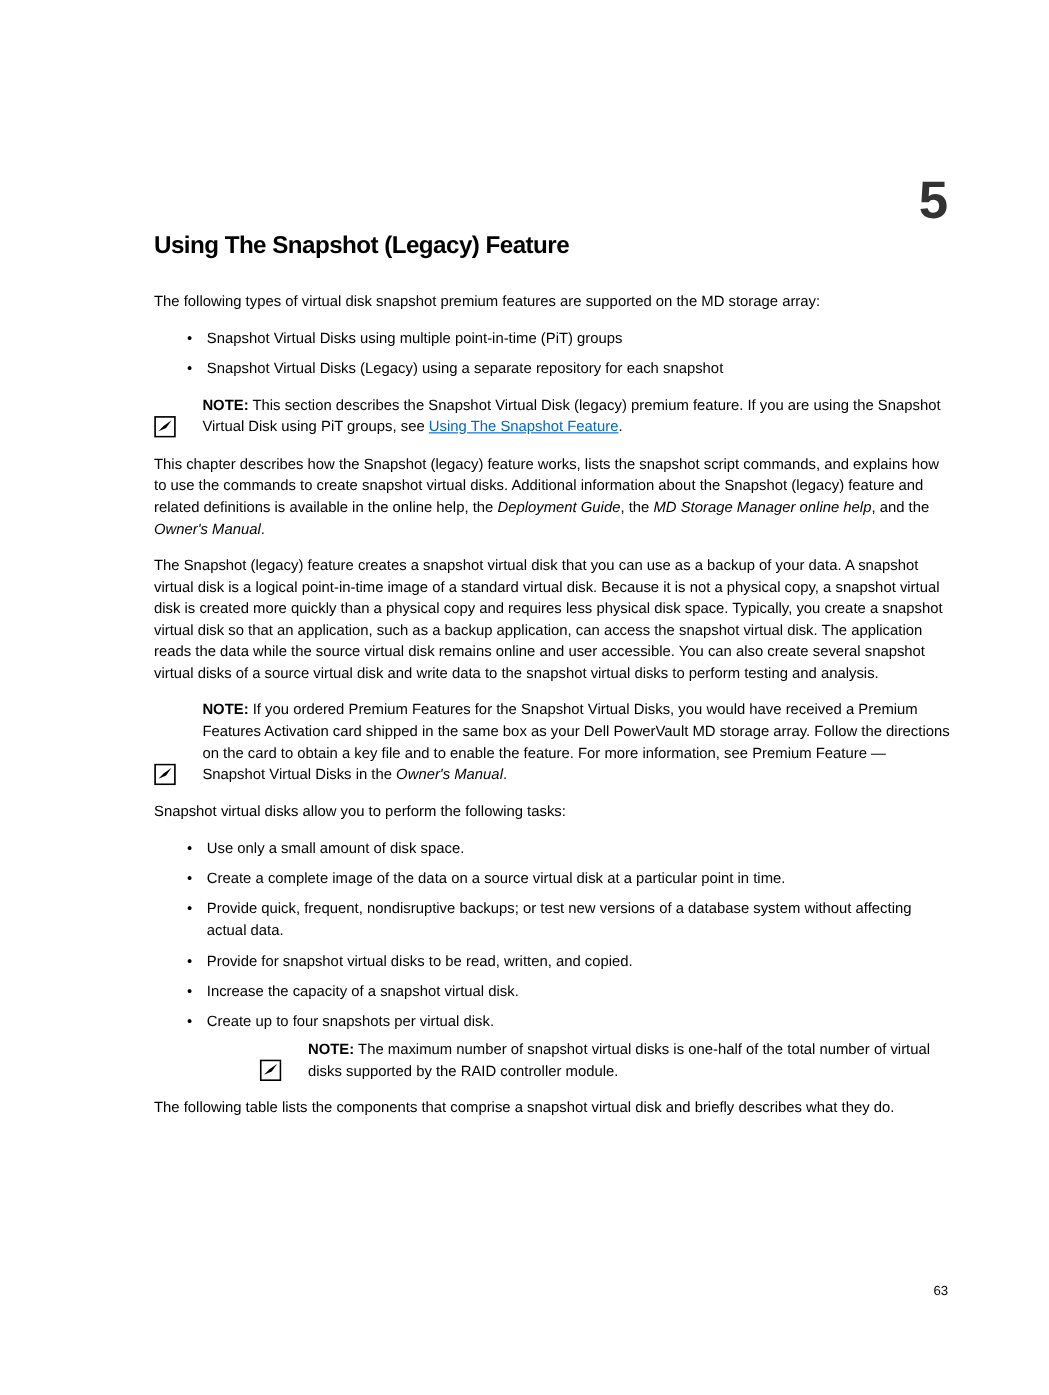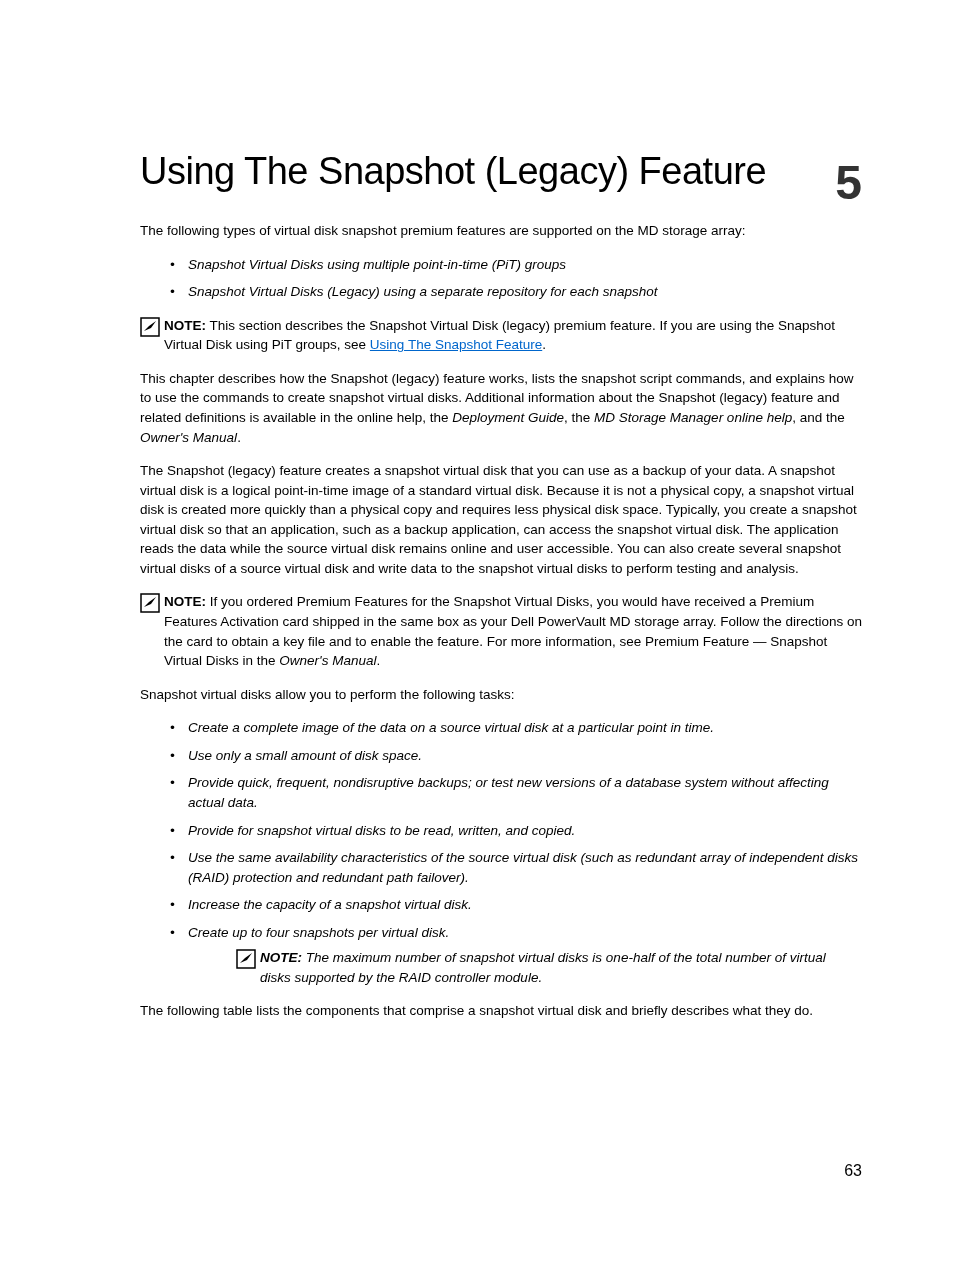--- a/index.html
+++ b/index.html
@@ -17,59 +17,59 @@
   .chapter-number {
     position: absolute;
     top: 155px;
     right: 92px;
     font-size: 48px;
     font-weight: bold;
     color: #333;
     font-family: Arial, sans-serif;
   }
   .chapter-title {
-    font-size: 38px;
-    font-weight: normal;
+    font-size: 22px;
+    font-weight: bold;
     font-family: "Arial Narrow", Arial, sans-serif;
     font-stretch: condensed;
+    margin-top: 60px;
     margin-bottom: 28px;
     letter-spacing: -0.5px;
   }
   .body-text {
     font-size: 13.5px;
     line-height: 1.45;
     margin-bottom: 14px;
     font-family: "Arial Narrow", Arial, sans-serif;
     font-stretch: condensed;
   }
   ul.level1 {
     list-style: none;
     margin: 0 4px 14px 0;
     padding-left: 30px;
-    font-style: italic;
   }
   ul.level1 > li {
     position: relative;
     font-size: 13.5px;
     line-height: 1.45;
     padding-left: 18px;
     margin-bottom: 8px;
     font-family: "Arial Narrow", Arial, sans-serif;
     font-stretch: condensed;
   }
   ul.level1 > li::before {
     content: "•";
     position: absolute;
     left: 0;
     top: 0;
   }
   .note-block {
     display: flex;
-    align-items: flex-start;
-    gap: 4px;
+    align-items: flex-end;
+    gap: 24px;
     margin-bottom: 14px;
   }
   .note-block.indented {
     margin-left: 48px;
     margin-top: 6px;
     margin-bottom: 6px;
   }
   .note-icon {
     flex: 0 0 20px;
     width: 20px;
@@ -88,21 +88,21 @@
   }
   .italic { font-style: italic; }
   a.link {
     color: #0066cc;
     text-decoration: underline;
   }
   .page-number {
     position: absolute;
     bottom: 88px;
     right: 92px;
-    font-size: 16px;
+    font-size: 12px;
     font-family: "Arial Narrow", Arial, sans-serif;
     font-stretch: condensed;
   }
 </style>
 </head>
 <body>
 
 <div class="page">
 
   <div class="chapter-number">5</div>
@@ -138,25 +138,24 @@
       <path d="M 4 14 L 9 9 L 16 4 L 11 11 L 4 14 Z" fill="#000"></path>
     </svg>
     <div class="note-text">
       <span class="note-label">NOTE:</span><span> If you ordered Premium Features for the Snapshot Virtual Disks, you would have received a Premium Features Activation card shipped in the same box as your Dell PowerVault MD storage array. Follow the directions on the card to obtain a key file and to enable the feature. For more information, see Premium Feature — Snapshot Virtual Disks in the </span><span class="italic">Owner's Manual</span><span>.</span>
     </div>
   </div>
 
   <p class="body-text">Snapshot virtual disks allow you to perform the following tasks:</p>
 
   <ul class="level1">
+    <li>Use only a small amount of disk space.</li>
     <li>Create a complete image of the data on a source virtual disk at a particular point in time.</li>
-    <li>Use only a small amount of disk space.</li>
     <li>Provide quick, frequent, nondisruptive backups; or test new versions of a database system without affecting actual data.</li>
     <li>Provide for snapshot virtual disks to be read, written, and copied.</li>
-    <li>Use the same availability characteristics of the source virtual disk (such as redundant array of independent disks (RAID) protection and redundant path failover).</li>
     <li>Increase the capacity of a snapshot virtual disk.</li>
     <li>
       <span>Create up to four snapshots per virtual disk.</span>
       <div class="note-block indented">
         <svg class="note-icon" viewBox="0 0 20 20">
           <rect x="1" y="1" width="18" height="18" fill="#fff" stroke="#000" stroke-width="1.5"></rect>
           <path d="M 4 14 L 9 9 L 16 4 L 11 11 L 4 14 Z" fill="#000"></path>
         </svg>
         <div class="note-text">
           <span class="note-label">NOTE:</span><span> The maximum number of snapshot virtual disks is one-half of the total number of virtual disks supported by the RAID controller module.</span>

